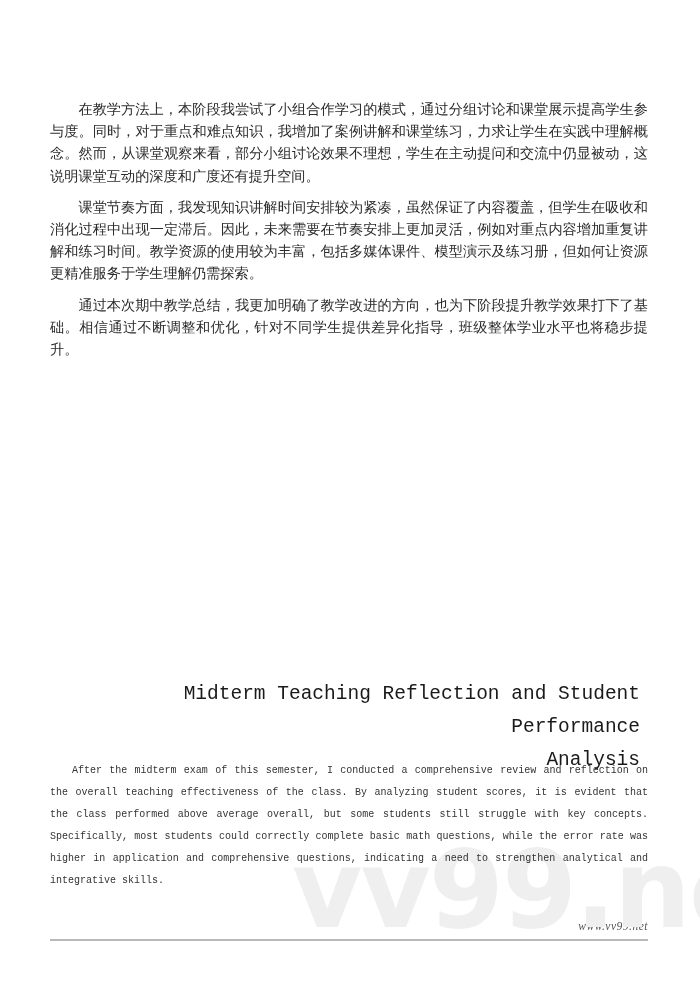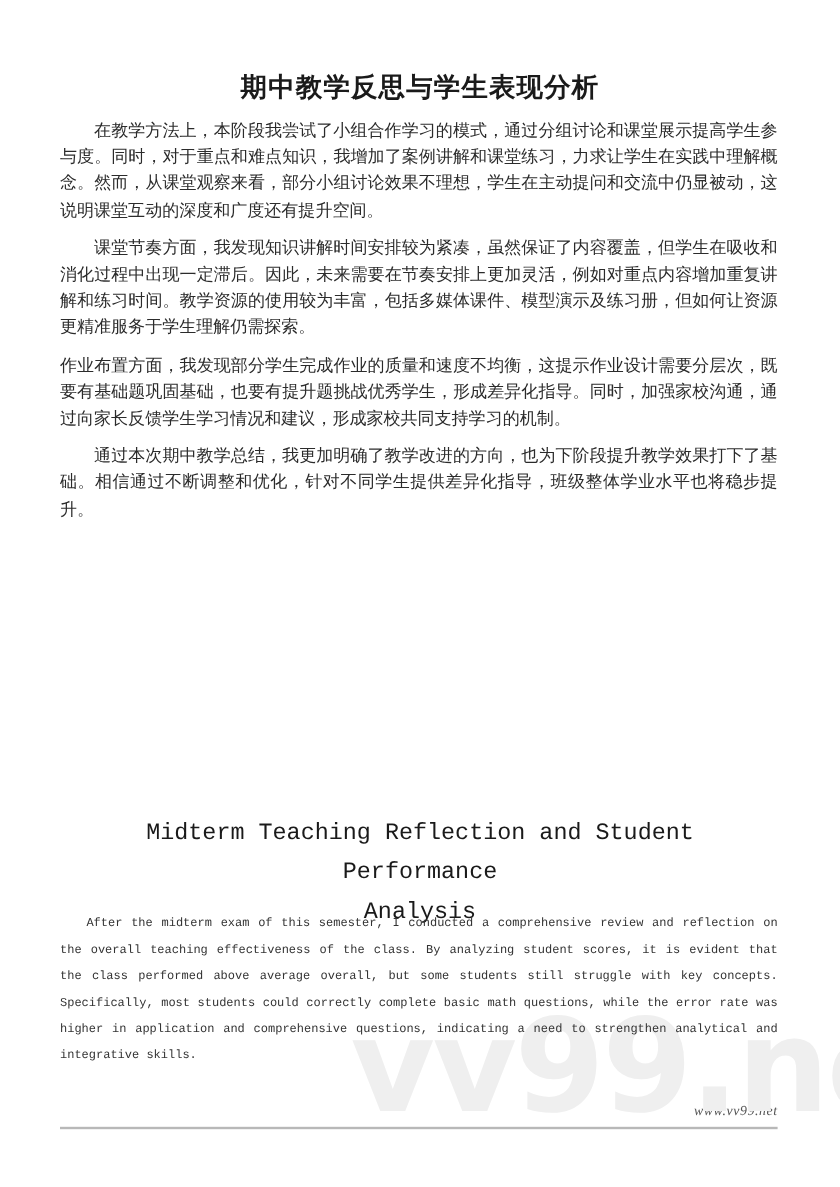--- a/index.html
+++ b/index.html
@@ -45,21 +45,21 @@
     }
     .cn-body p {
       margin: 0 0 9px 0;
     }
     .cn-body p.indent { text-indent: 2em; }
     .en-title {
       position: absolute;
       top: 678px;
       left: 60px;
       width: 580px;
-      text-align: center;
+      text-align: right;
       font-family: "Liberation Mono", monospace;
       font-size: 19.5px;
       line-height: 33px;
       color: #1a1a1a;
     }
     .en-body {
       position: absolute;
       left: 50px;
       width: 598px;
       top: 760px;
@@ -100,26 +100,24 @@
       font-size: 11.5px;
       color: #555;
       letter-spacing: 0.5px;
     }
   </style>
 </head>
 <body>
 
 <div class="page">
 
-  <div class="cn-title">期中教学反思与学生表现分析</div>
 
   <div class="cn-body">
     <p class="indent">在教学方法上，本阶段我尝试了小组合作学习的模式，通过分组讨论和课堂展示提高学生参与度。同时，对于重点和难点知识，我增加了案例讲解和课堂练习，力求让学生在实践中理解概念。然而，从课堂观察来看，部分小组讨论效果不理想，学生在主动提问和交流中仍显被动，这说明课堂互动的深度和广度还有提升空间。</p>
     <p class="indent">课堂节奏方面，我发现知识讲解时间安排较为紧凑，虽然保证了内容覆盖，但学生在吸收和消化过程中出现一定滞后。因此，未来需要在节奏安排上更加灵活，例如对重点内容增加重复讲解和练习时间。教学资源的使用较为丰富，包括多媒体课件、模型演示及练习册，但如何让资源更精准服务于学生理解仍需探索。</p>
-    <p>作业布置方面，我发现部分学生完成作业的质量和速度不均衡，这提示作业设计需要分层次，既要有基础题巩固基础，也要有提升题挑战优秀学生，形成差异化指导。同时，加强家校沟通，通过向家长反馈学生学习情况和建议，形成家校共同支持学习的机制。</p>
     <p class="indent">通过本次期中教学总结，我更加明确了教学改进的方向，也为下阶段提升教学效果打下了基础。相信通过不断调整和优化，针对不同学生提供差异化指导，班级整体学业水平也将稳步提升。</p>
   </div>
 
   <div class="en-title">
     <div>Midterm Teaching Reflection and Student Performance</div>
     <div>Analysis</div>
   </div>
 
   <div class="watermark">vv99.net</div>
 

